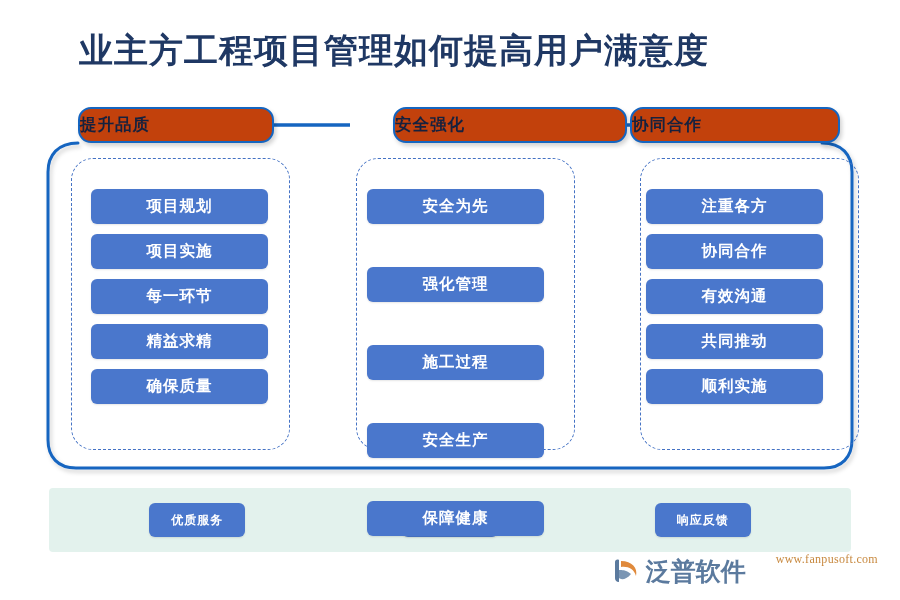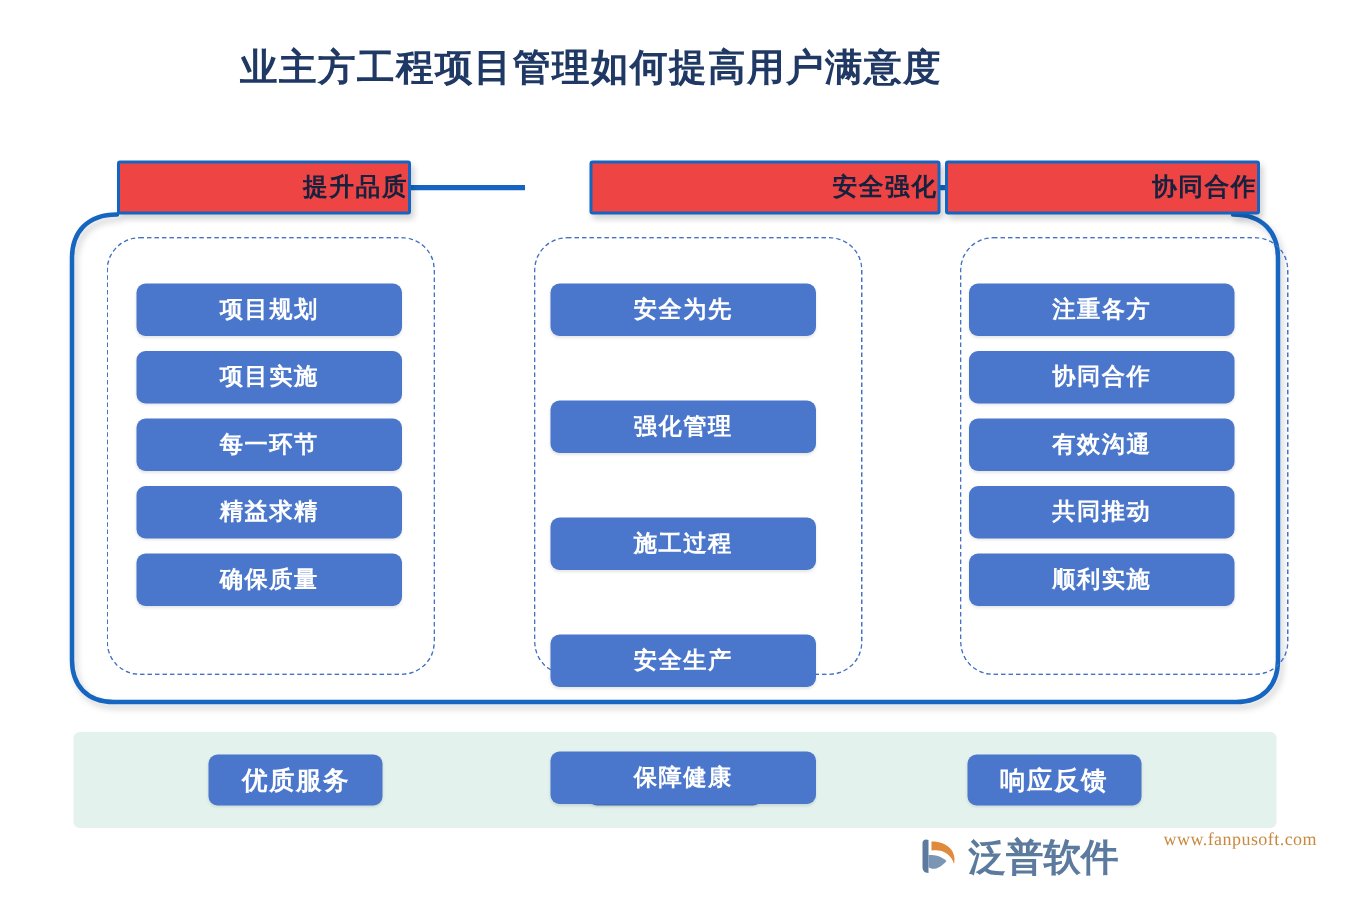--- a/index.html
+++ b/index.html
@@ -16,21 +16,21 @@
     position: relative;
   }
 
   
   #page-title {
     position: absolute;
     top: 28px;
     left: 0;
     width: 788px;
     text-align: center;
-    font-size: 25px;
+    font-size: 34px;
     font-weight: bold;
     color: #1f3864;
     letter-spacing: 1px;
     white-space: nowrap;
   }
 
   
   #diagram {
     position: absolute;
     left: 0;
@@ -46,26 +46,26 @@
     top: 0;
     width: 900px;
     height: 600px;
     pointer-events: none;
   }
 
   
   .header-box {
     position: absolute;
     height: 36px;
-    background: #ef4444;
+    background: #c2410c;
     border: 2.5px solid #1565c0;
-    border-radius: 2px;
-    display: flex;
-    align-items: center;
-    justify-content: flex-end;
+    border-radius: 13px;
+    display: flex;
+    align-items: center;
+    justify-content: flex-start;
     box-shadow: 2px 3px 4px rgba(0,0,0,0.18);
     z-index: 6;
   }
   .header-box span {
     font-size: 16.5px;
     font-weight: bold;
     color: #16213e;
     letter-spacing: 1px;
     white-space: nowrap;
   }
@@ -137,21 +137,21 @@
     height: 34px;
     background: #4a77cc;
     border-radius: 6px;
     display: flex;
     align-items: center;
     justify-content: center;
     padding: 0 22px;
     box-shadow: 0 1px 2px rgba(0,0,0,0.10);
   }
   .bottom-chip span {
-    font-size: 17px;
+    font-size: 12px;
     font-weight: bold;
     color: #ffffff;
     letter-spacing: 1px;
     white-space: nowrap;
   }
 
   
   #logo {
     position: absolute;
     right: 22px;

